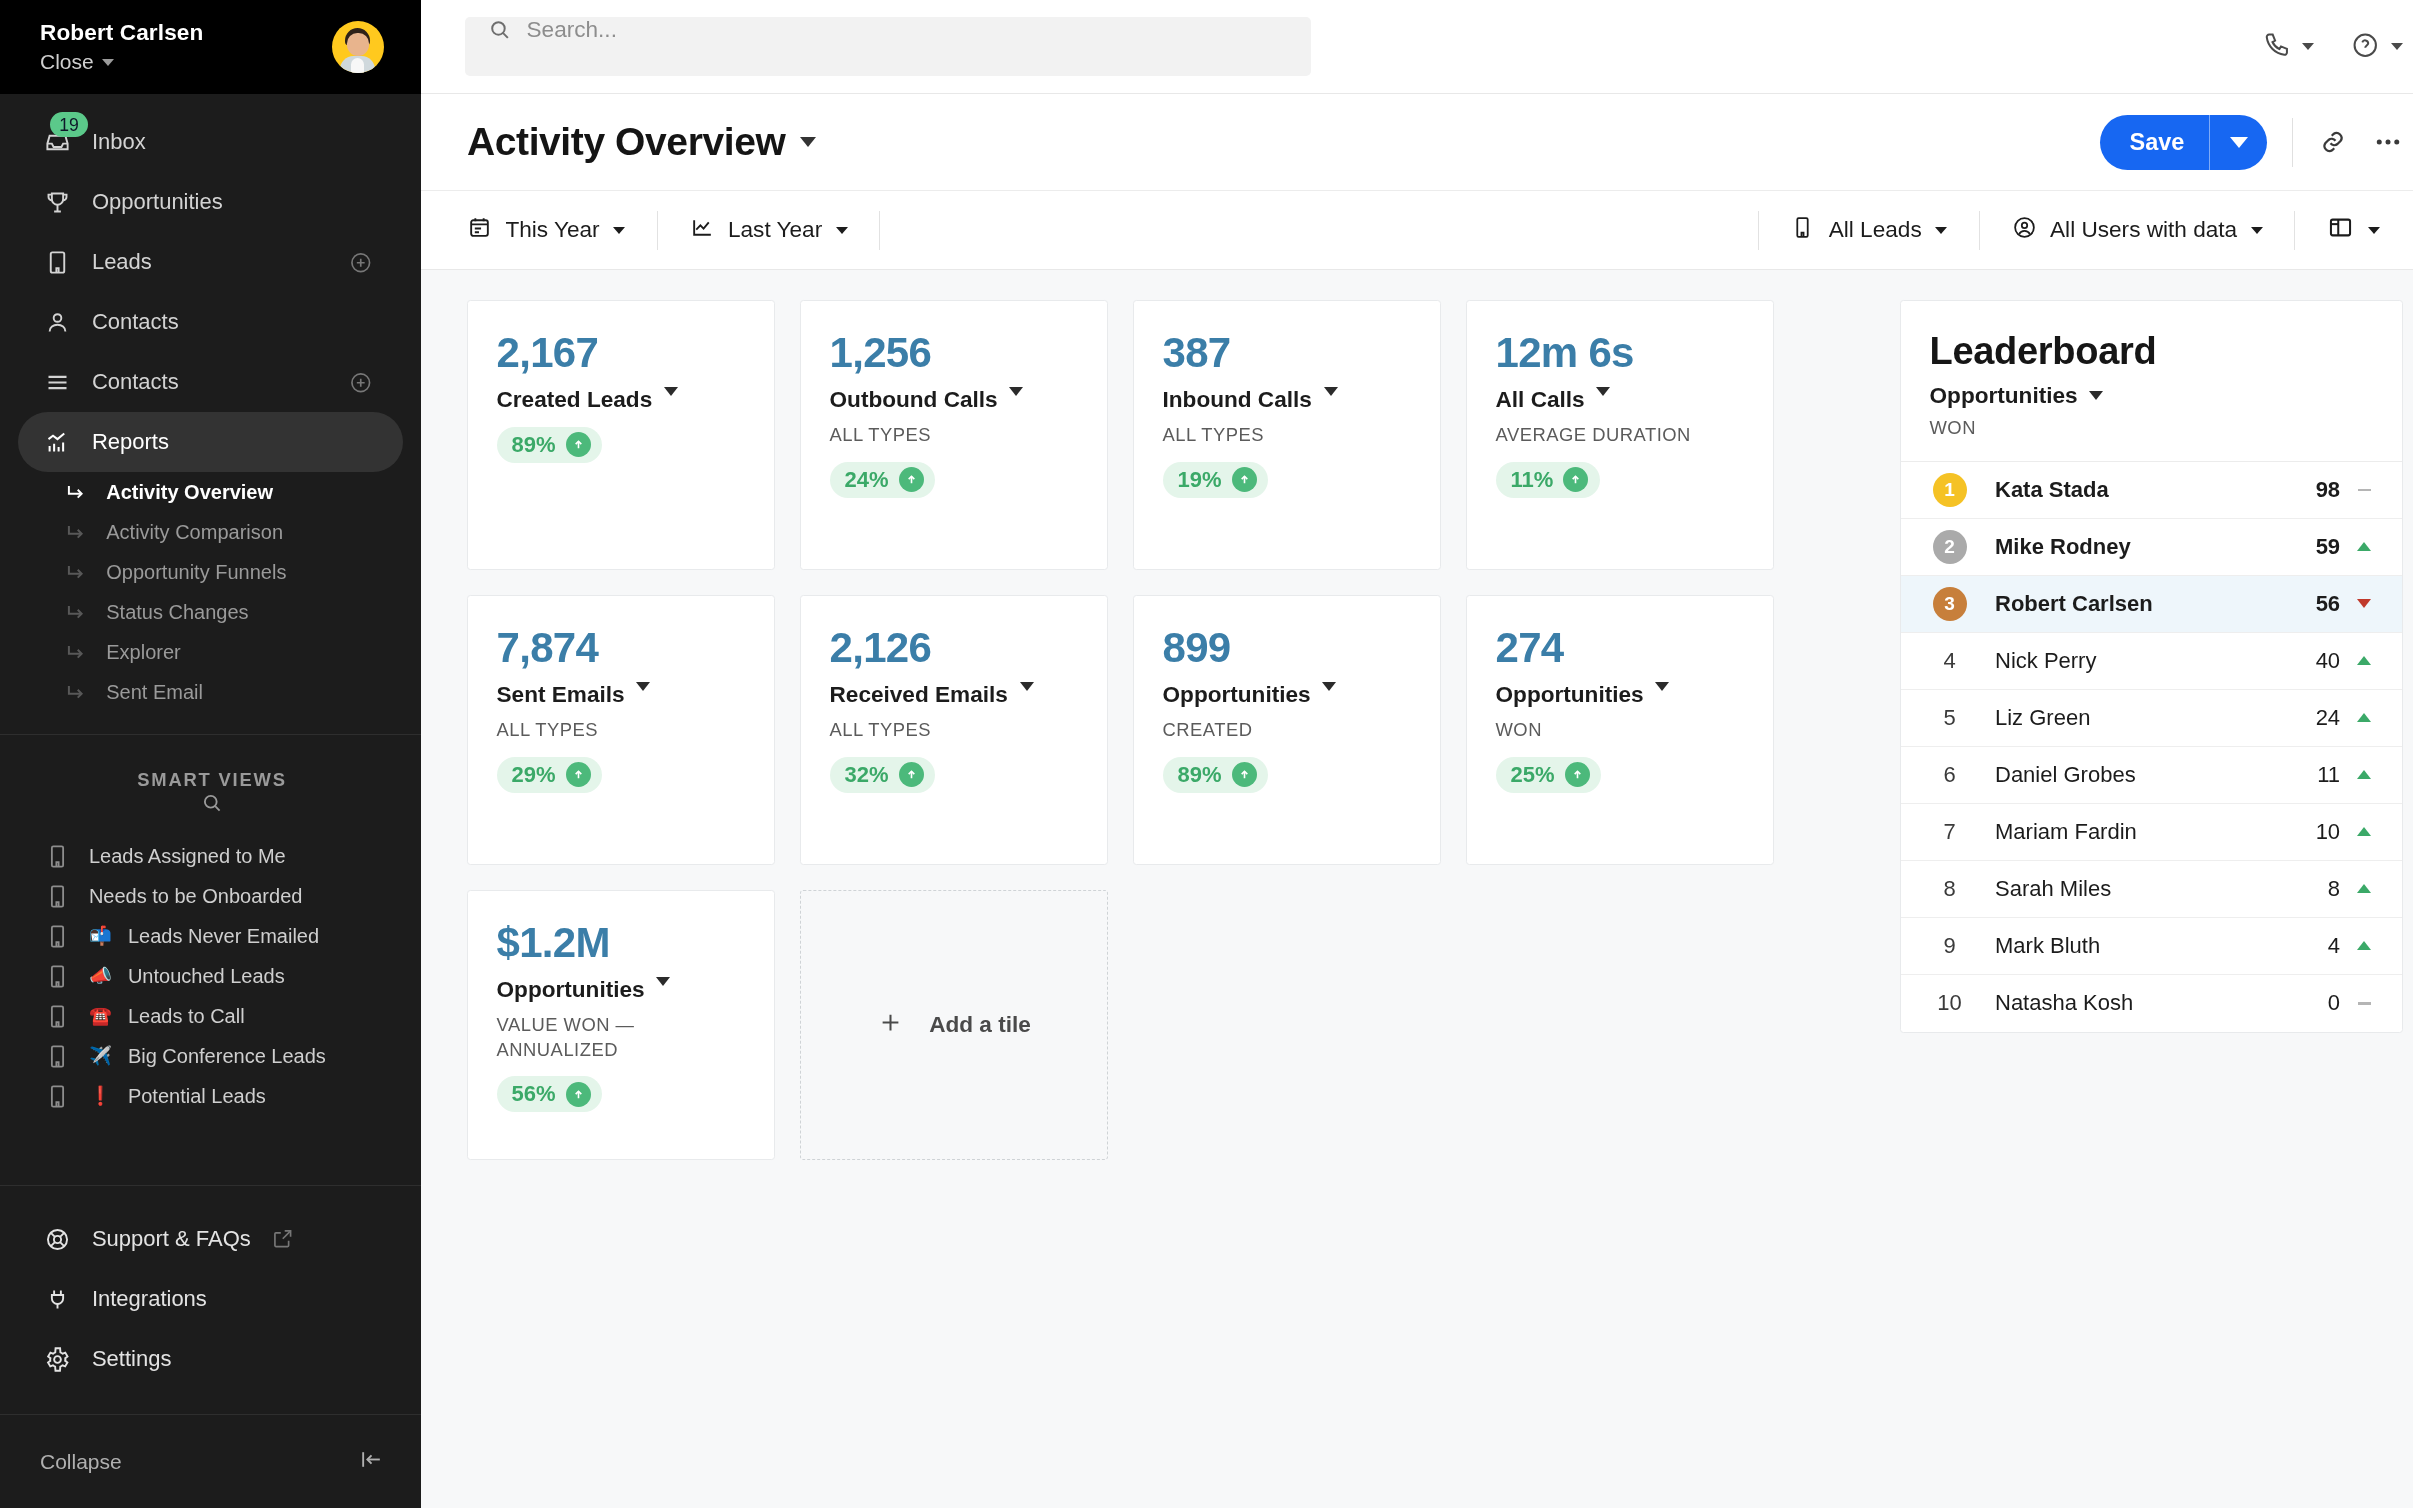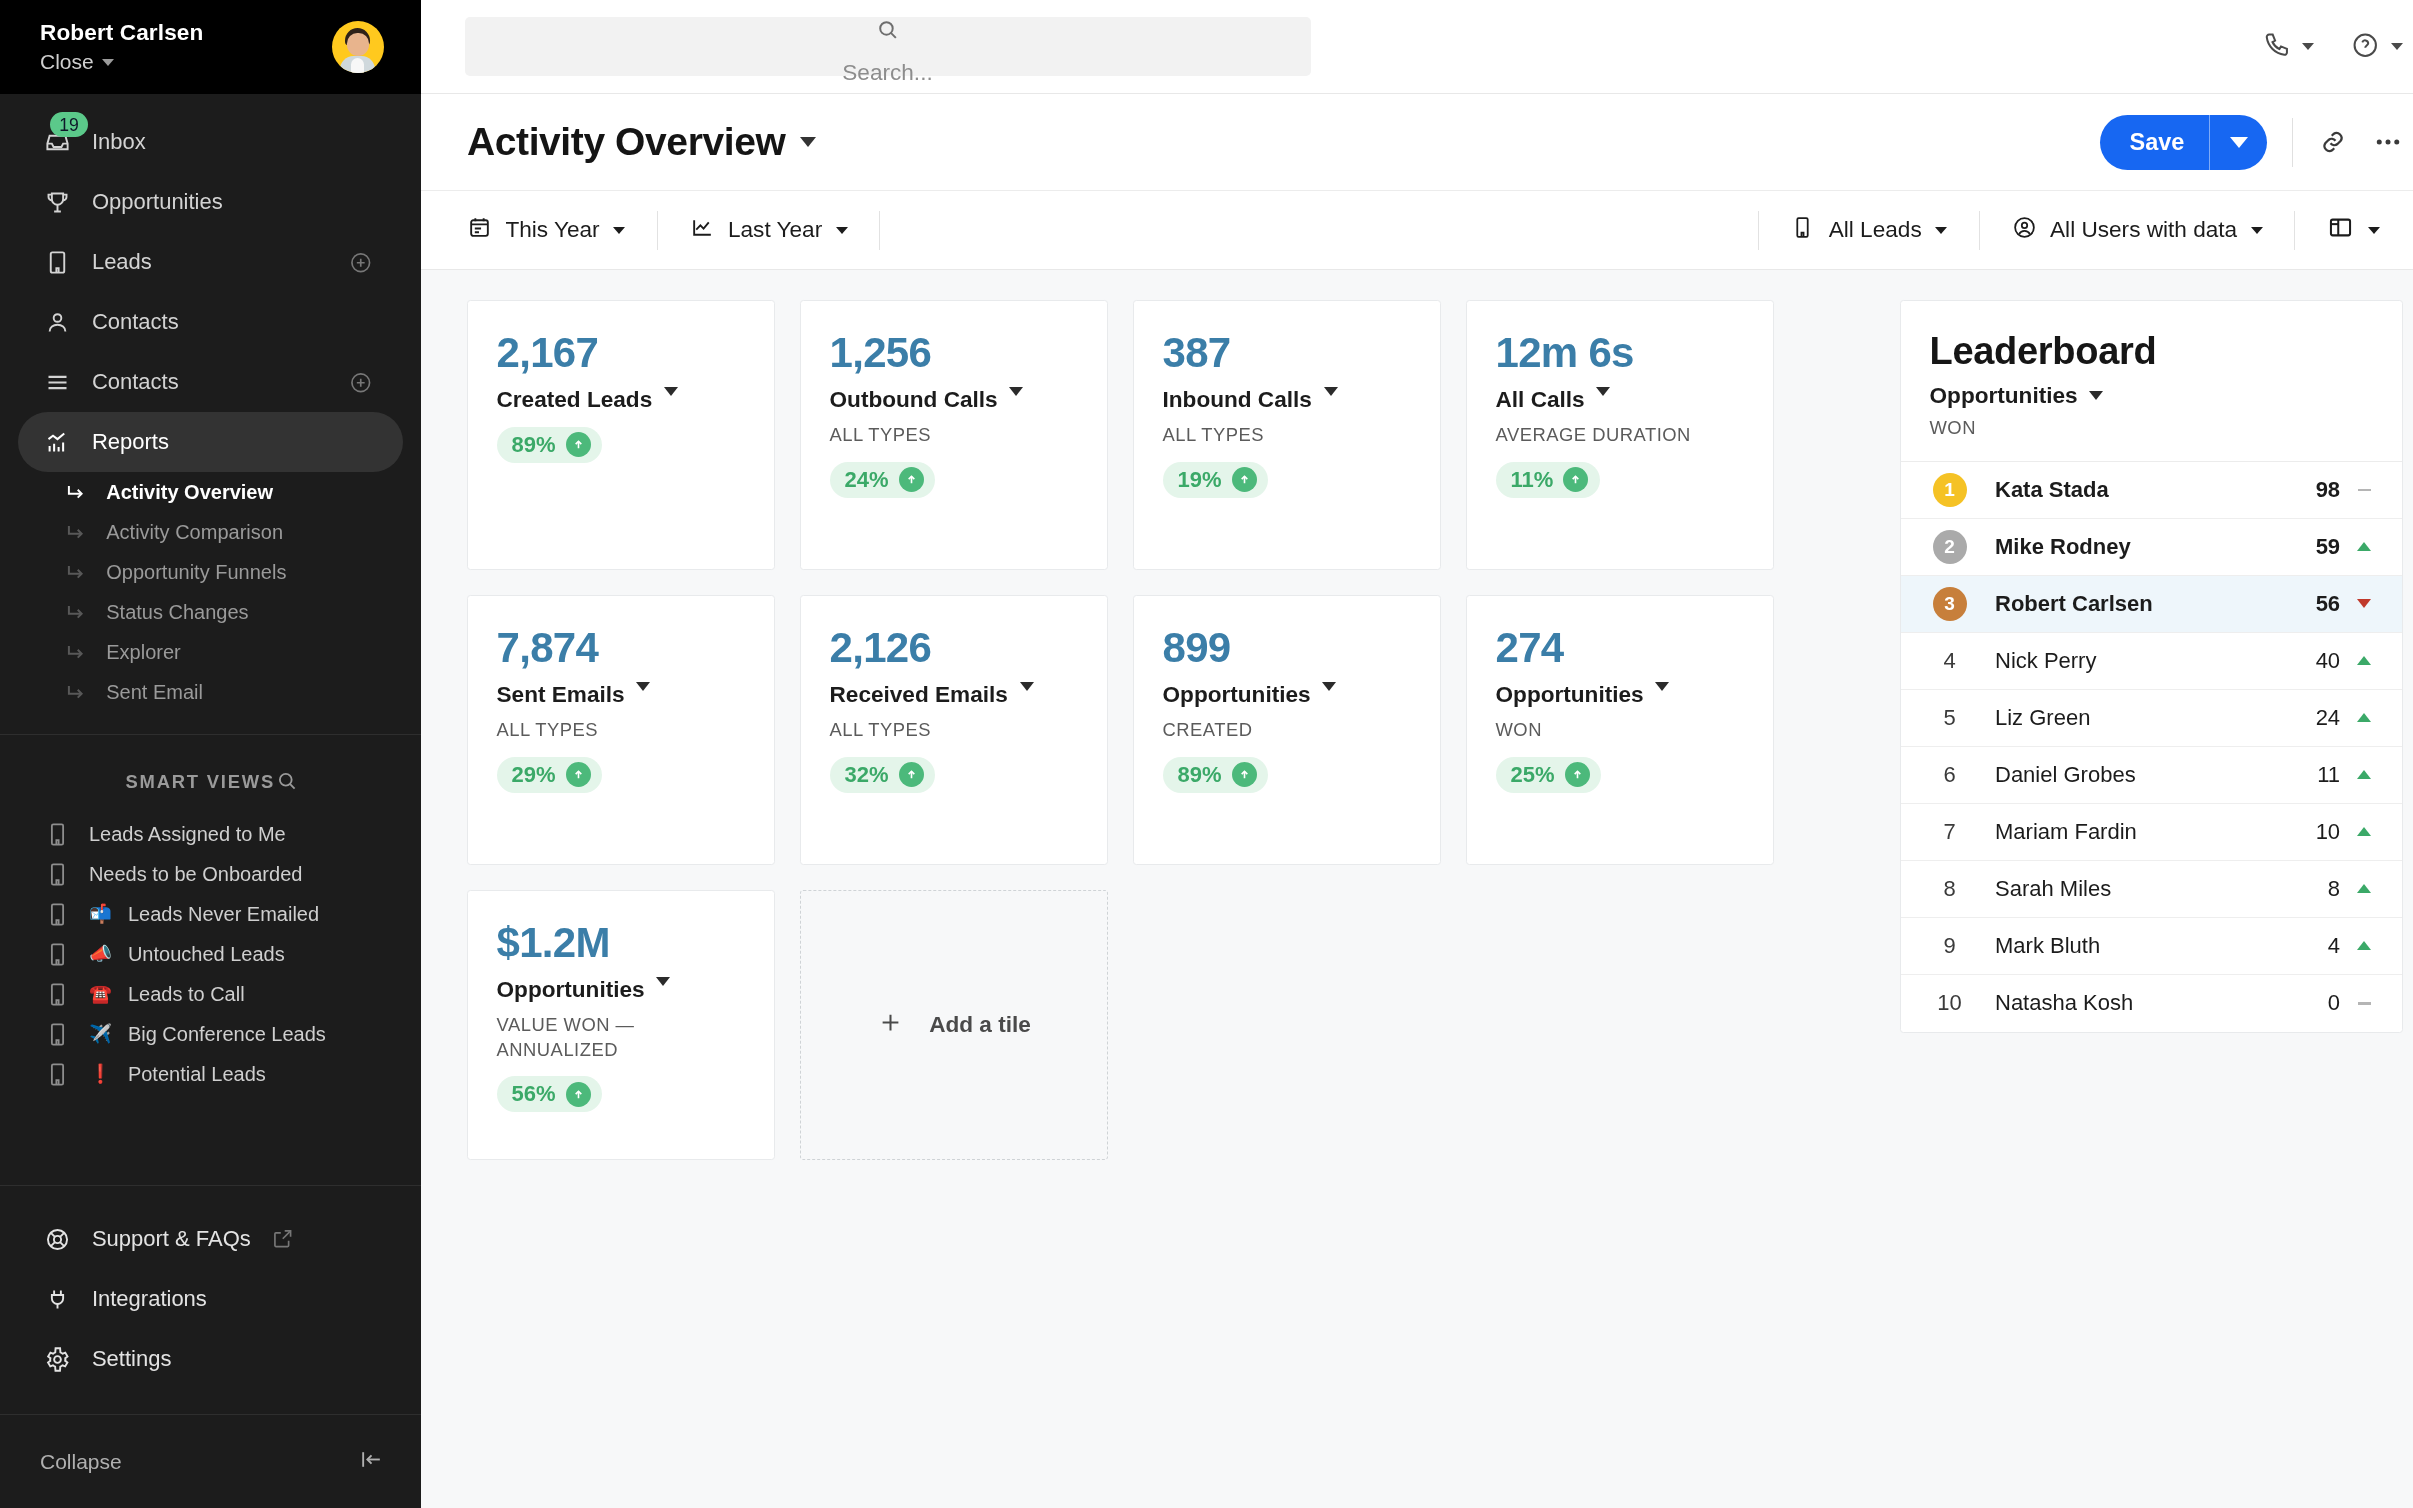--- a/index.html
+++ b/index.html
@@ -70,20 +70,21 @@
   }
   .sb-sub.current { color: #ffffff; font-weight: bold; }
   .sub-arrow { width: 23.5px; height: 23.5px; flex:0 0 23.5px; opacity:.55;}
   .sb-sub.current .sub-arrow { opacity: 1; }
 
   .sb-divider { height: 0.8px; background: #2e2e2e; margin: 22px 0 0 0; }
 
   .sv-head {
     display:flex; align-items:center; justify-content:center;
     padding: 34px 37px 18.4px 40px;
+    flex-direction: column;
   }
   .sv-title { color:#9a9a9a; font-size: 18.4px; letter-spacing: 1.8px; font-weight: bold;}
   .sv-item {
     height: 40px; display:flex; align-items:center; gap: 17px;
     padding: 0 25px; margin: 0 18.4px; color:#cfcfcf; font-size: 20px; cursor:pointer;
     border-radius: 20px;
   }
   .sv-emoji { font-size: 18.4px; width: 22px; display:inline-block; text-align:center;}
 
   .sb-bottom { margin-top: auto; }
@@ -98,23 +99,22 @@
   }
 
   
   .main { flex: 1 1 auto; height: 1508px; display:flex; flex-direction: column; background:#ffffff;}
   .topbar {
     height: 94px; border-bottom: 0.8px solid #e8e8e8;
     display:flex; align-items:center; padding: 0 37px 0 20px; gap: 17px;
   }
   .searchbox {
     width: 846px; height: 59px; background: #f2f2f2; border-radius: 5px;
-    display:flex; align-items:center; gap: 15px; padding: 0 22px;
+    display:flex; gap: 15px; padding: 0 22px;
     margin-left: 23.5px;
-    flex-direction: column;
   }
   .search-ph { color:#8d8d8d; font-size: 22.6px; }
   .top-right { margin-left:auto; display:flex; align-items:center; gap: 37px;}
   .top-btn { display:flex; align-items:center; gap: 11.7px; cursor:pointer;}
 
   .pagehead {
     height: 96px; display:flex; align-items:center; padding: 0 37px 0 46px;
   }
   .page-title { font-size: 39px; font-weight: bold; color:#151515; letter-spacing:-0.4px;}
   .caret-title { margin-left: 15px; width:0;height:0;border-left:8.4px solid transparent;border-right:8.4px solid transparent;border-top:10px solid #333; }

